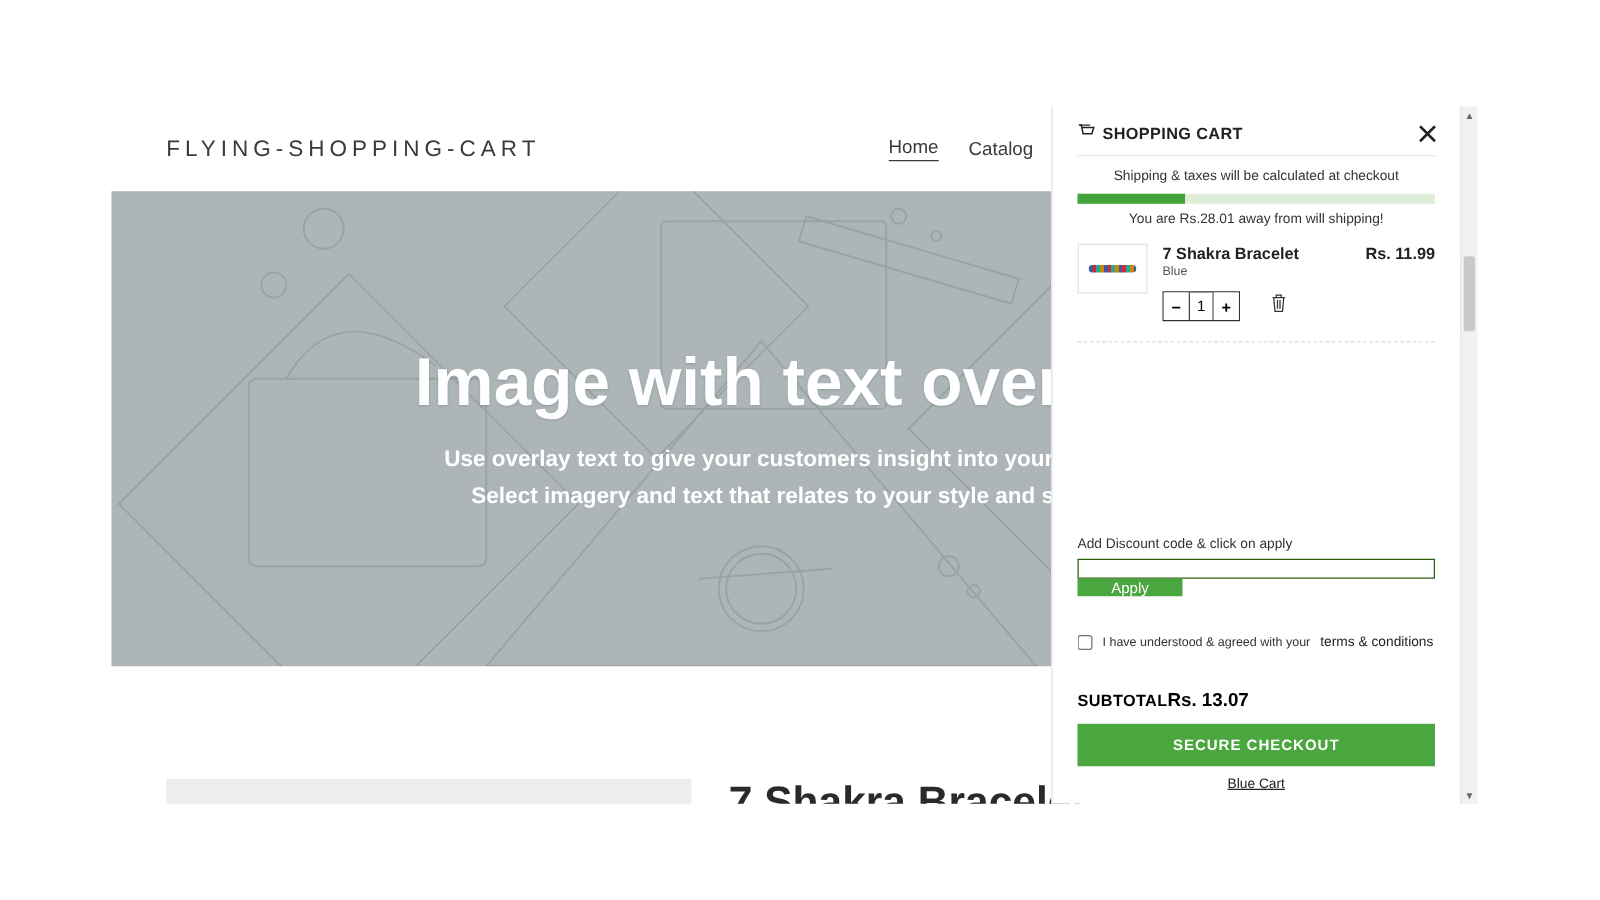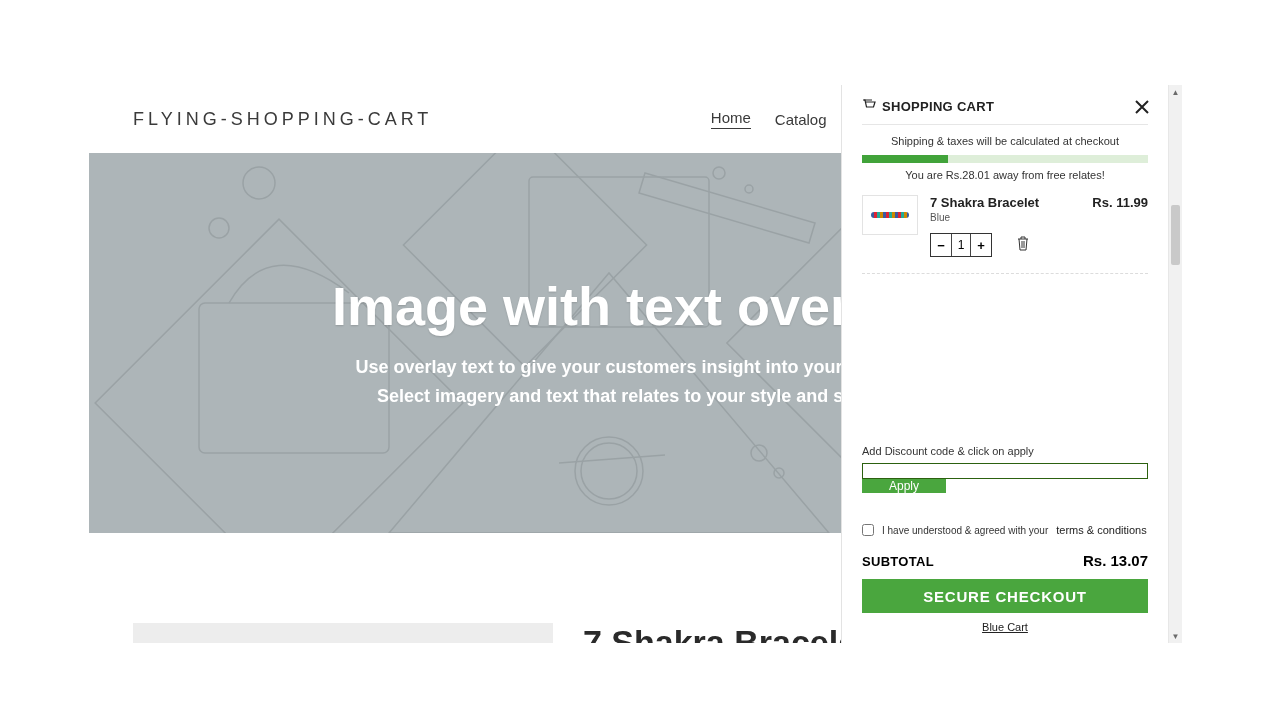--- a/index.html
+++ b/index.html
@@ -39,24 +39,24 @@
     .qty button { width: 20px; height: 100%; border: none; background: #fff; font-weight: 700; cursor: pointer; font-size: 13px; }
     .qty .n { width: 20px; text-align: center; border-left:1px solid #444; border-right:1px solid #444; font-size: 12px; line-height: 22px; }
     .spacer { flex: 1; }
     .discount-lbl { font-size: 11px; color: #333; margin-bottom: 6px; }
     .disc-row { display: flex; flex-direction: column; }
     .disc-row input { flex:1; border: 1px solid #2c610f; height: 26px; padding: 0 6px; font-size: 12px; }
     .disc-row button { width: 84px; border:none; background:#4aa63e; color:#fff; font-size: 12px; cursor:pointer; }
     .terms { display:flex; align-items:center; gap:8px; margin-top: 31px; font-size: 10px; color:#333; }
     .terms input { width:12px; height:12px; }
     .terms .lnk { font-size: 11px; text-decoration: none; color:#222; }
-    .subrow { display:flex; justify-content:space-between; align-items:baseline; margin-top: 16px; }
+    .subrow { display:flex; justify-content:flex-start; align-items:baseline; margin-top: 32px; }
     .subrow .lbl { font-weight:700; font-size: 13px; letter-spacing:.3px; }
     .subrow .amt { font-weight:700; font-size: 15px; }
-    .checkout { width:100%; height: 34px; background:#4aa63e; color:#fff; border:none; font-weight:700; font-size:15px; letter-spacing:.8px; margin-top: 10px; cursor:pointer; }
+    .checkout { width:100%; height: 34px; background:#4aa63e; color:#fff; border:none; font-weight:700; font-size:12px; letter-spacing:.8px; margin-top: 10px; cursor:pointer; }
     .viewcart { text-align:center; font-size:11px; text-decoration:underline; color:#222; margin-top:8px; cursor:pointer; }
 
     .scrollbar { position:absolute; top:85px; right:98px; width:14px; height:558px; background:#f1f1f1; border-left:1px solid #e7e7e7; }
     .sb-arrow { width:100%; height:14px; display:flex; align-items:center; justify-content:center; color:#6a6a6a; font-size:8px; }
     .sb-thumb { position:absolute; left:2px; right:2px; top:120px; height:60px; background:#c9c9c9; border-radius:2px; }
   </style>
 </head>
 <body>
 
 <div class="viewport">
@@ -119,21 +119,21 @@
             <path d="M1 1h2l1.5 7h7L13 3H4" stroke="#222" stroke-width="1.2" fill="none"></path>
             <path d="M2 1l8 0" stroke="#222" stroke-width="1"></path>
           </svg>
       </span>
       <span>SHOPPING CART</span>
     </div>
     <div class="ship-msg">Shipping &amp; taxes will be calculated at checkout</div>
     <div class="bar">
       <div class="fill" style="width:30%"></div>
     </div>
-    <div class="away">You are Rs.28.01 away from free relates!</div>
+    <div class="away">You are Rs.28.01 away from will shipping!</div>
 
     <div class="item">
       <div class="thumb">
           <div class="b"></div>
         </div>
       <div class="iinfo">
         <div style="display:flex; justify-content:space-between; gap:8px;">
           <div>
             <div class="iname">7 Shakra Bracelet</div>
             <div class="ivar">Blue</div>

